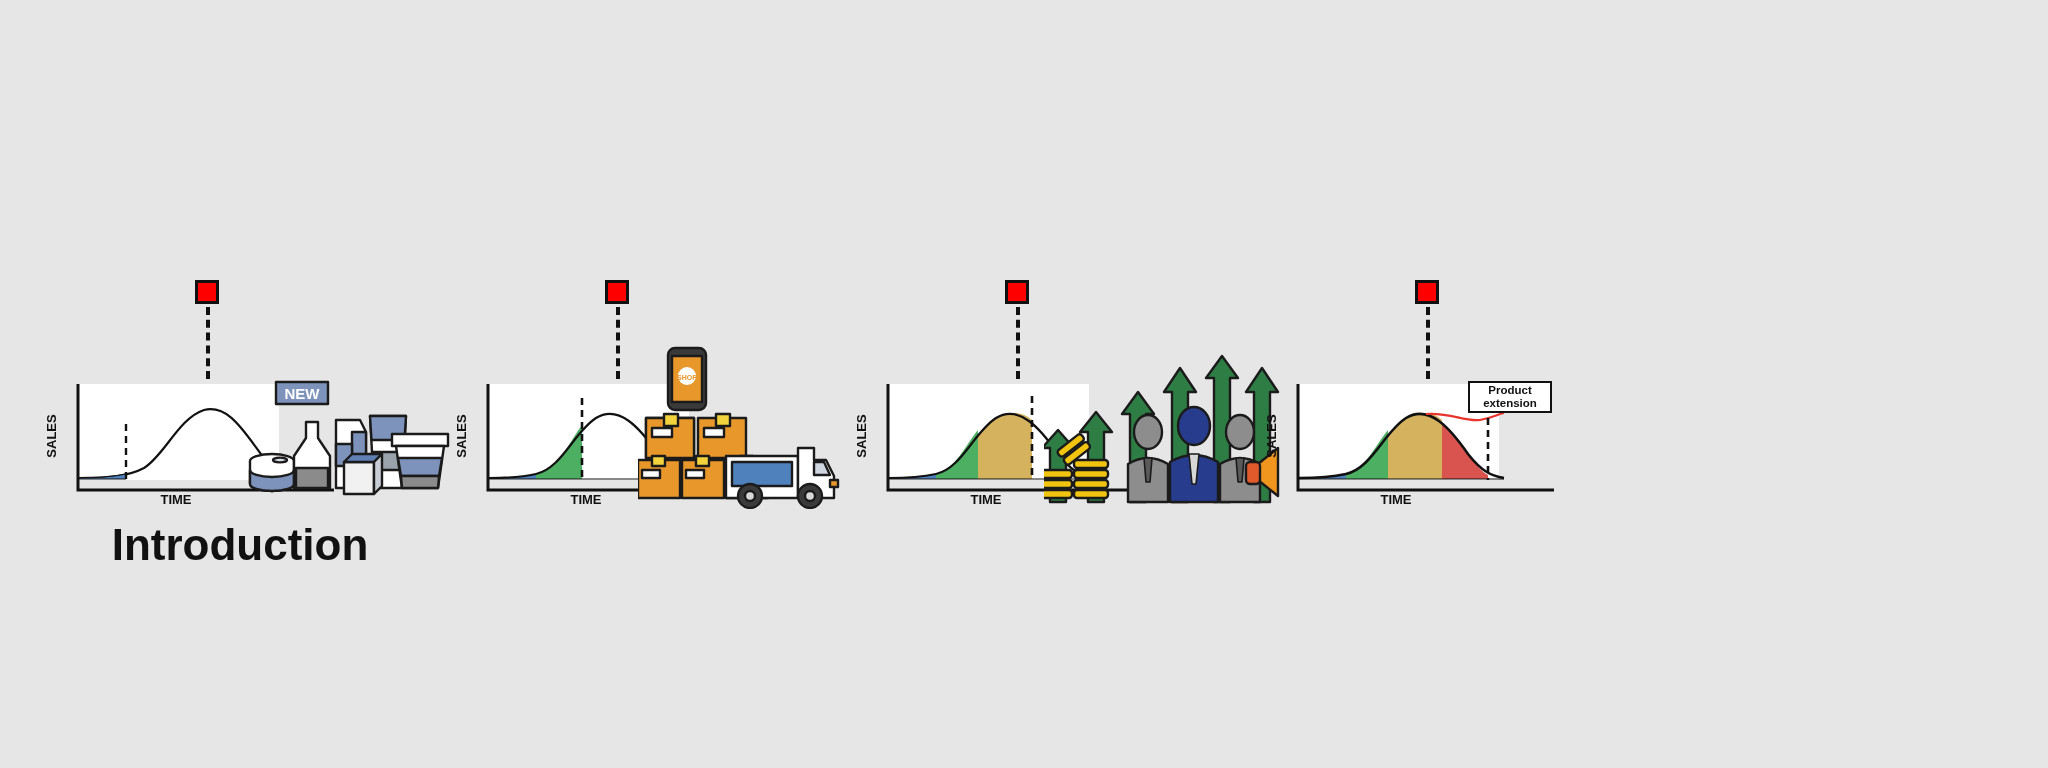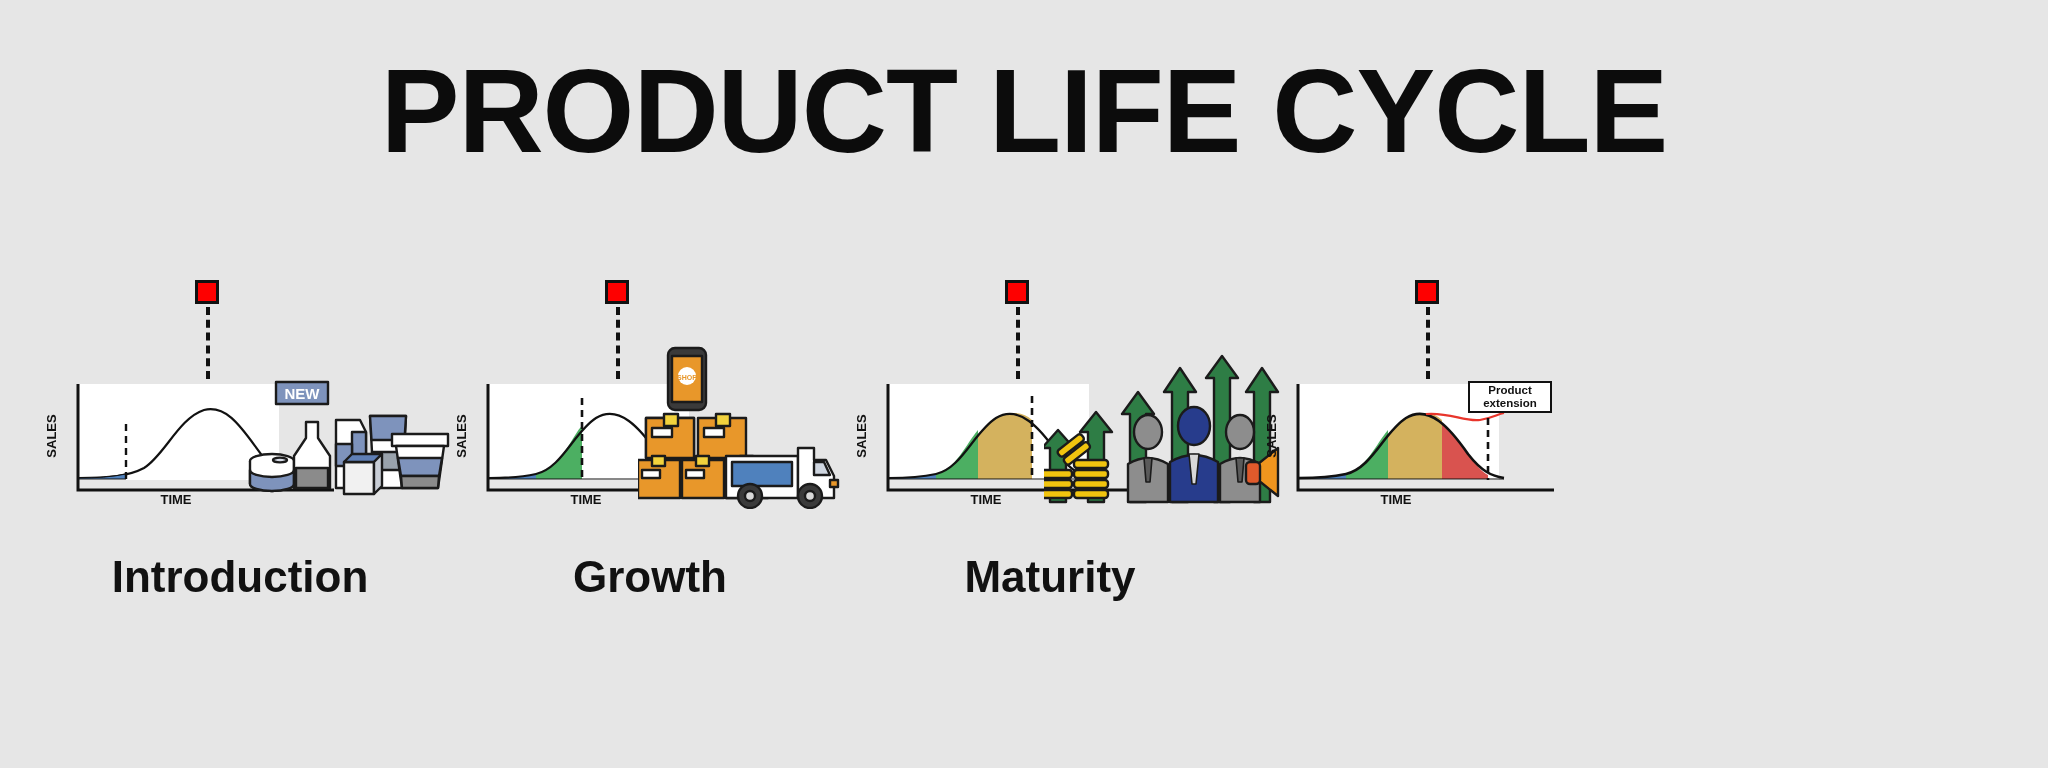--- a/index.html
+++ b/index.html
@@ -72,29 +72,27 @@
 
   .stage-label{
     position:absolute;
     top:240px;left:0;width:440px;
     text-align:center;
     font-weight:bold;
     font-size:44px;
     color:#111;
     font-family:"Liberation Sans", sans-serif;
     white-space:nowrap;
-    margin-top:32px;
   }
 </style>
 </head>
 <body>
 
 <div id="infographic">
 
-  <div class="title">PRODUCT LIFE CYCLE</div>
 
   <div class="stage stage-0">
     <div class="marker" style="left:160px;">
       <div class="flag"></div>
       <div class="stem"></div>
     </div>
 
     <div class="chart-wrap">
       <svg class="chart-svg" width="300" height="125" viewBox="0 0 300 125">
         <rect x="45" y="4" width="200" height="96" fill="#ffffff"></rect>
@@ -199,21 +197,20 @@
           <path d="M176 118 L186 118 L192 131 L176 131 Z" fill="#cfd6e0"></path>
           <circle cx="112" cy="152" r="12" fill="#3a3a3a"></circle>
           <circle cx="112" cy="152" r="5" fill="#d8d8d8"></circle>
           <circle cx="172" cy="152" r="12" fill="#3a3a3a"></circle>
           <circle cx="172" cy="152" r="5" fill="#d8d8d8"></circle>
           <rect x="192" y="136" width="8" height="7" fill="#e8972a"></rect>
         </g>
       </svg>
     </div>
 
-    <div class="stage-label">Growth</div>
   </div>
 
   <div class="stage stage-2">
     <div class="marker" style="left:160px;">
       <div class="flag"></div>
       <div class="stem"></div>
     </div>
 
     <div class="chart-wrap">
       <svg class="chart-svg" width="300" height="125" viewBox="0 0 300 125">
@@ -270,21 +267,20 @@
             <path d="M176 150 L176 112 Q196 100 216 112 L216 150 Z" fill="#8d8d8d"></path>
             <path d="M192 106 L200 106 L198 130 L194 130 Z" fill="#5a5a5a" stroke-width="1.6"></path>
           </g>
 
           <path d="M214 112 L234 96 L234 144 L214 128 Z" fill="#f0951e"></path>
           <rect x="202" y="110" width="14" height="22" rx="4" fill="#e05a2b"></rect>
         </g>
       </svg>
     </div>
 
-    <div class="stage-label">Maturity</div>
   </div>
 
   <div class="stage stage-3">
     <div class="marker" style="left:160px;">
       <div class="flag"></div>
       <div class="stem"></div>
     </div>
 
     <div class="chart-wrap">
       <svg class="chart-svg" width="300" height="125" viewBox="0 0 300 125">

